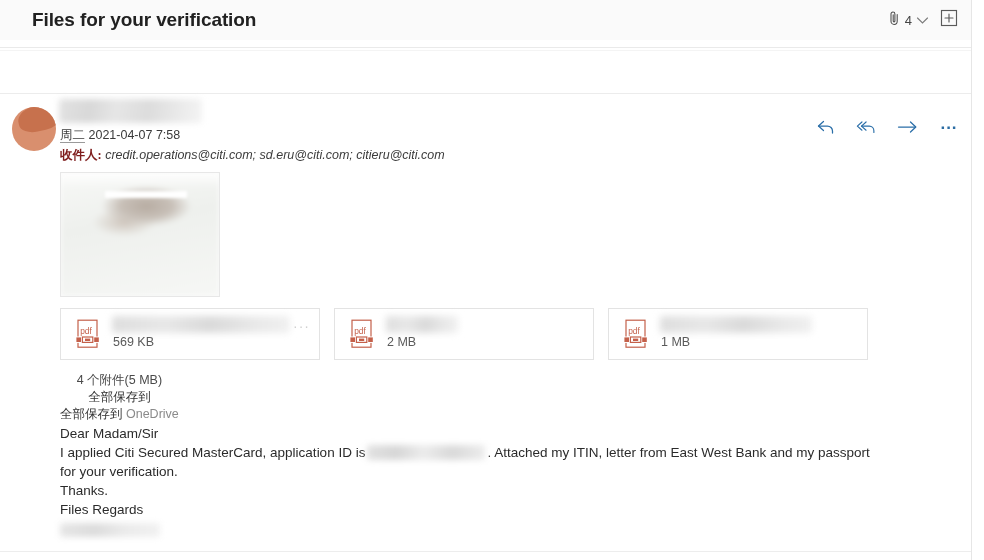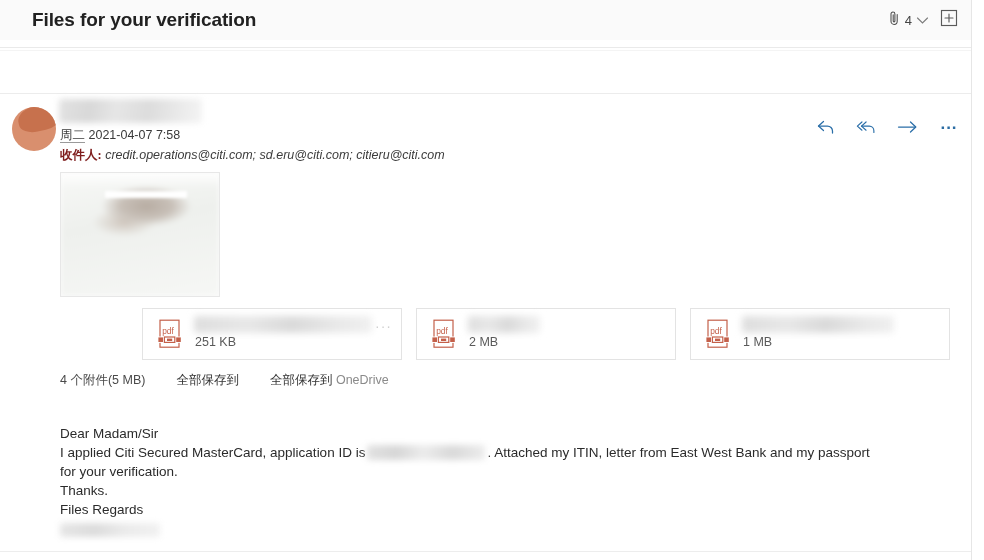--- a/index.html
+++ b/index.html
@@ -208,21 +208,20 @@
     filter: blur(1.5px);
   }
 
   
   .att-row {
     position: absolute;
     left: 60px; top: 308px;
     width: 890px; height: 52px;
     display: flex;
     gap: 14px;
-    justify-content: flex-end;
   }
   .att-card {
     position: relative;
     width: 260px; height: 52px;
     background: #ffffff;
     border: 1px solid #e3e3e3;
     display: flex;
     align-items: center;
     cursor: pointer;
   }
@@ -267,22 +266,23 @@
   }
 
   
   .att-summary {
     position: absolute;
     left: 60px; top: 372px;
     font-size: 12.5px;
     color: #4a4a4a;
     display: flex;
     align-items: center;
-    gap: 31px;
-    white-space: nowrap;
+    gap: 0;
+    white-space: nowrap;
+    flex-direction: column;
   }
   .att-summary .link { color: #333; cursor: pointer; }
   .att-summary .link-od { color: #333; cursor: pointer; }
   .att-summary .link-od .od-word { color: #8a8a8a; }
 
   
   .body-text {
     position: absolute;
     left: 60px; top: 424px;
     width: 880px;
@@ -403,21 +403,21 @@
           <text x="5.2" y="15" font-family="'Liberation Sans',sans-serif" font-size="8.4" fill="#c4604a">pdf</text>
           <rect x="1.4" y="17.5" width="22.4" height="6.4" fill="#ffffff"></rect>
           <rect x="1.4" y="18.4" width="4.6" height="4.6" fill="#c4604a"></rect>
           <rect x="7.4" y="18.0" width="10.4" height="5.4" fill="none" stroke="#c4604a" stroke-width="1.2"></rect>
           <rect x="10.0" y="19.6" width="5.2" height="2.4" fill="#c4604a"></rect>
           <rect x="19.2" y="18.4" width="4.6" height="4.6" fill="#c4604a"></rect>
         </svg>
       </span>
       <div class="att-meta">
         <div class="att-name-blur w1"></div>
-        <div class="att-size">251 KB</div>
+        <div class="att-size">569 KB</div>
       </div>
       <span class="att-dots">···</span>
     </div>
 
     <div class="att-card">
       <span class="pdf-ico">
         <svg width="26" height="30" viewBox="0 0 26 30">
           <rect x="3" y="1.2" width="19" height="27" fill="#ffffff" stroke="#c4604a" stroke-width="1.2"></rect>
           <text x="5.2" y="15" font-family="'Liberation Sans',sans-serif" font-size="8.4" fill="#c4604a">pdf</text>
           <rect x="1.4" y="17.5" width="22.4" height="6.4" fill="#ffffff"></rect>

